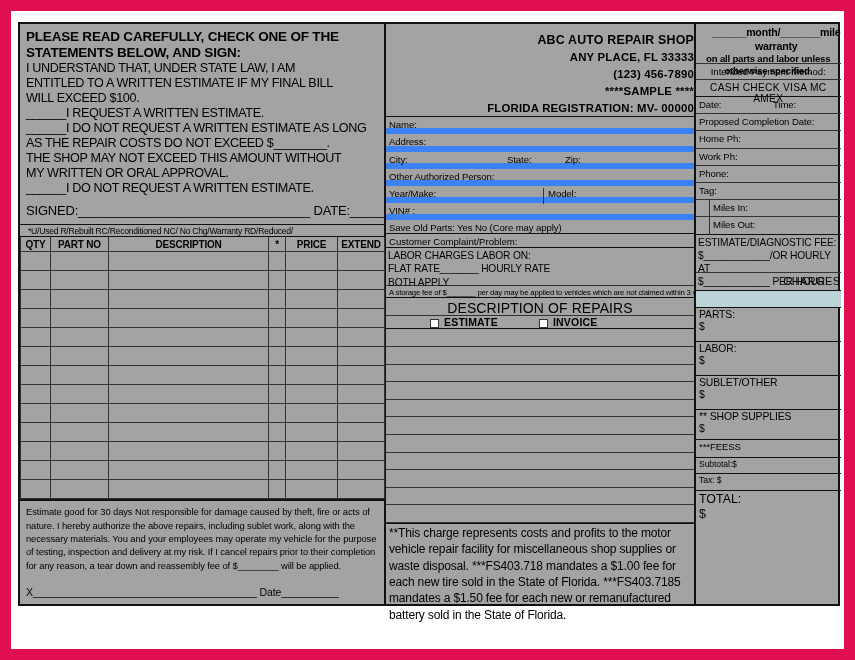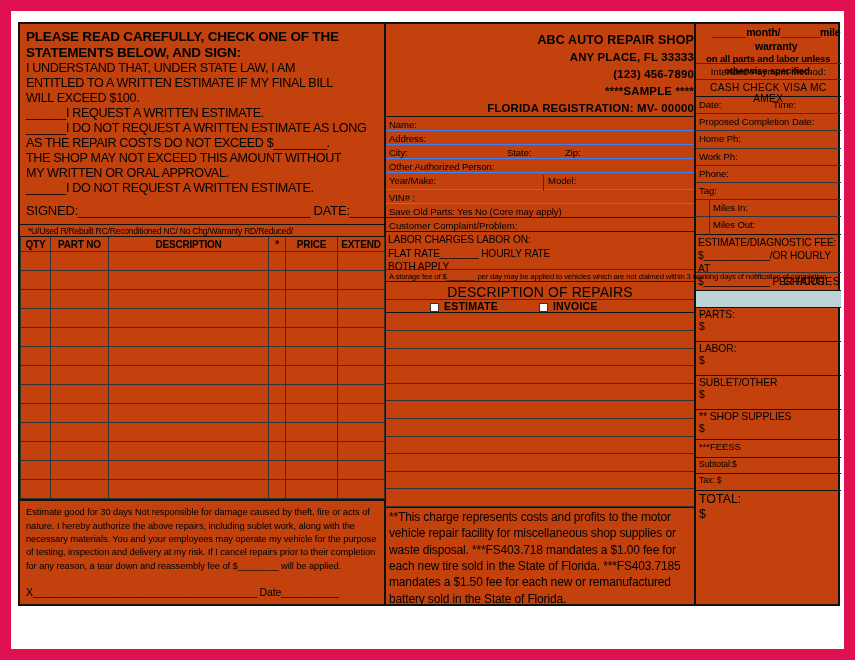--- a/index.html
+++ b/index.html
@@ -25,21 +25,21 @@
 
   #form {
     position: absolute;
     left: 18px;
     top: 22px;
     width: 822px;
     height: 584px;
     border: 2px solid #111;
     box-sizing: border-box;
     display: flex;
-    background: #c2410c;
+    background: #a3a3a3;
   }
 
   
   #left-col {
     width: 366px;
     flex: 0 0 366px;
     border-right: 2px solid #111;
     box-sizing: border-box;
     display: flex;
     flex-direction: column;
@@ -127,21 +127,21 @@
     text-align: right;
     border-bottom: 1.5px solid #111;
   }
   #shop-header div { font-weight: bold; line-height: 1.47; letter-spacing: 0.2px; }
   .shop-name { font-size: 12.4px; }
   .shop-line { font-size: 11.4px; }
   .shop-reg { font-size: 11.4px; }
 
   .field-row {
     height: 17.2px;
-    border-bottom: 1px solid #3b82f6;
+    border-bottom: 6px solid #3b82f6;
     box-sizing: border-box;
     font-size: 9.6px;
     padding: 2px 0 0 3px;
     display: flex;
     letter-spacing: -0.1px;
   }
   #complaint-box { height: 30px; border-bottom: 1.5px solid #111; box-sizing: border-box;
                    font-size: 9.6px; padding: 2px 0 0 3px; }
   #labor-basis {
     height: 38px;

